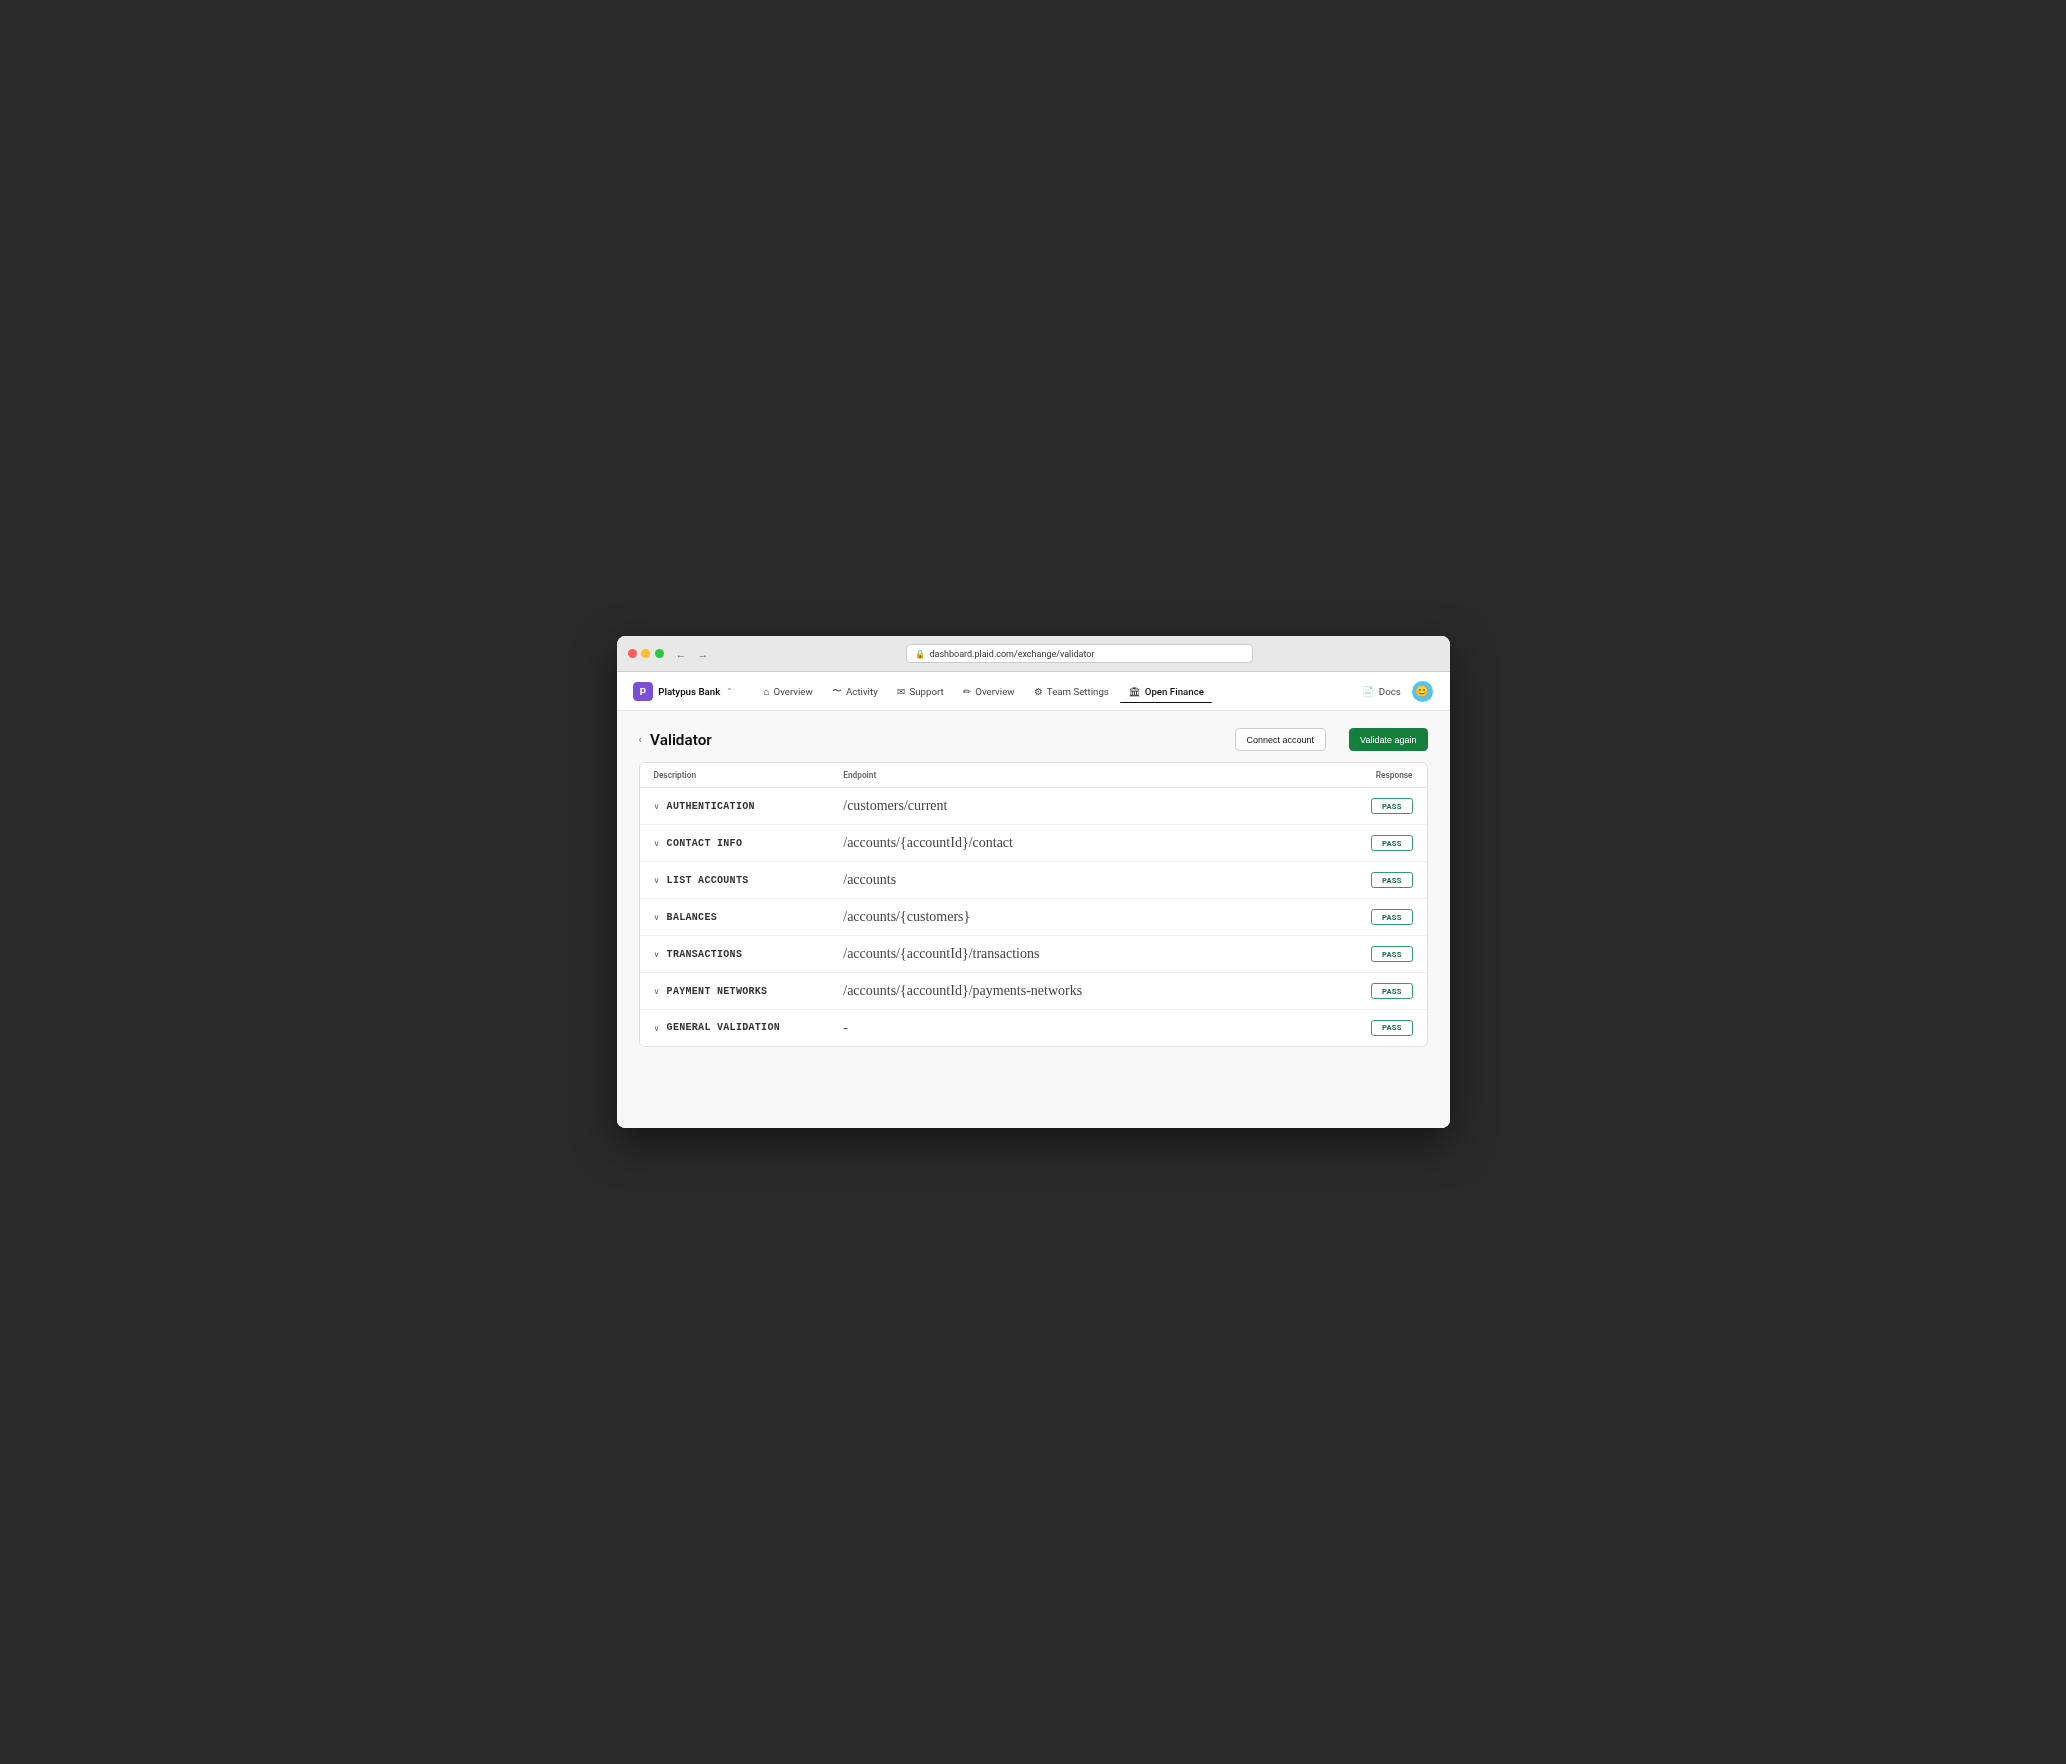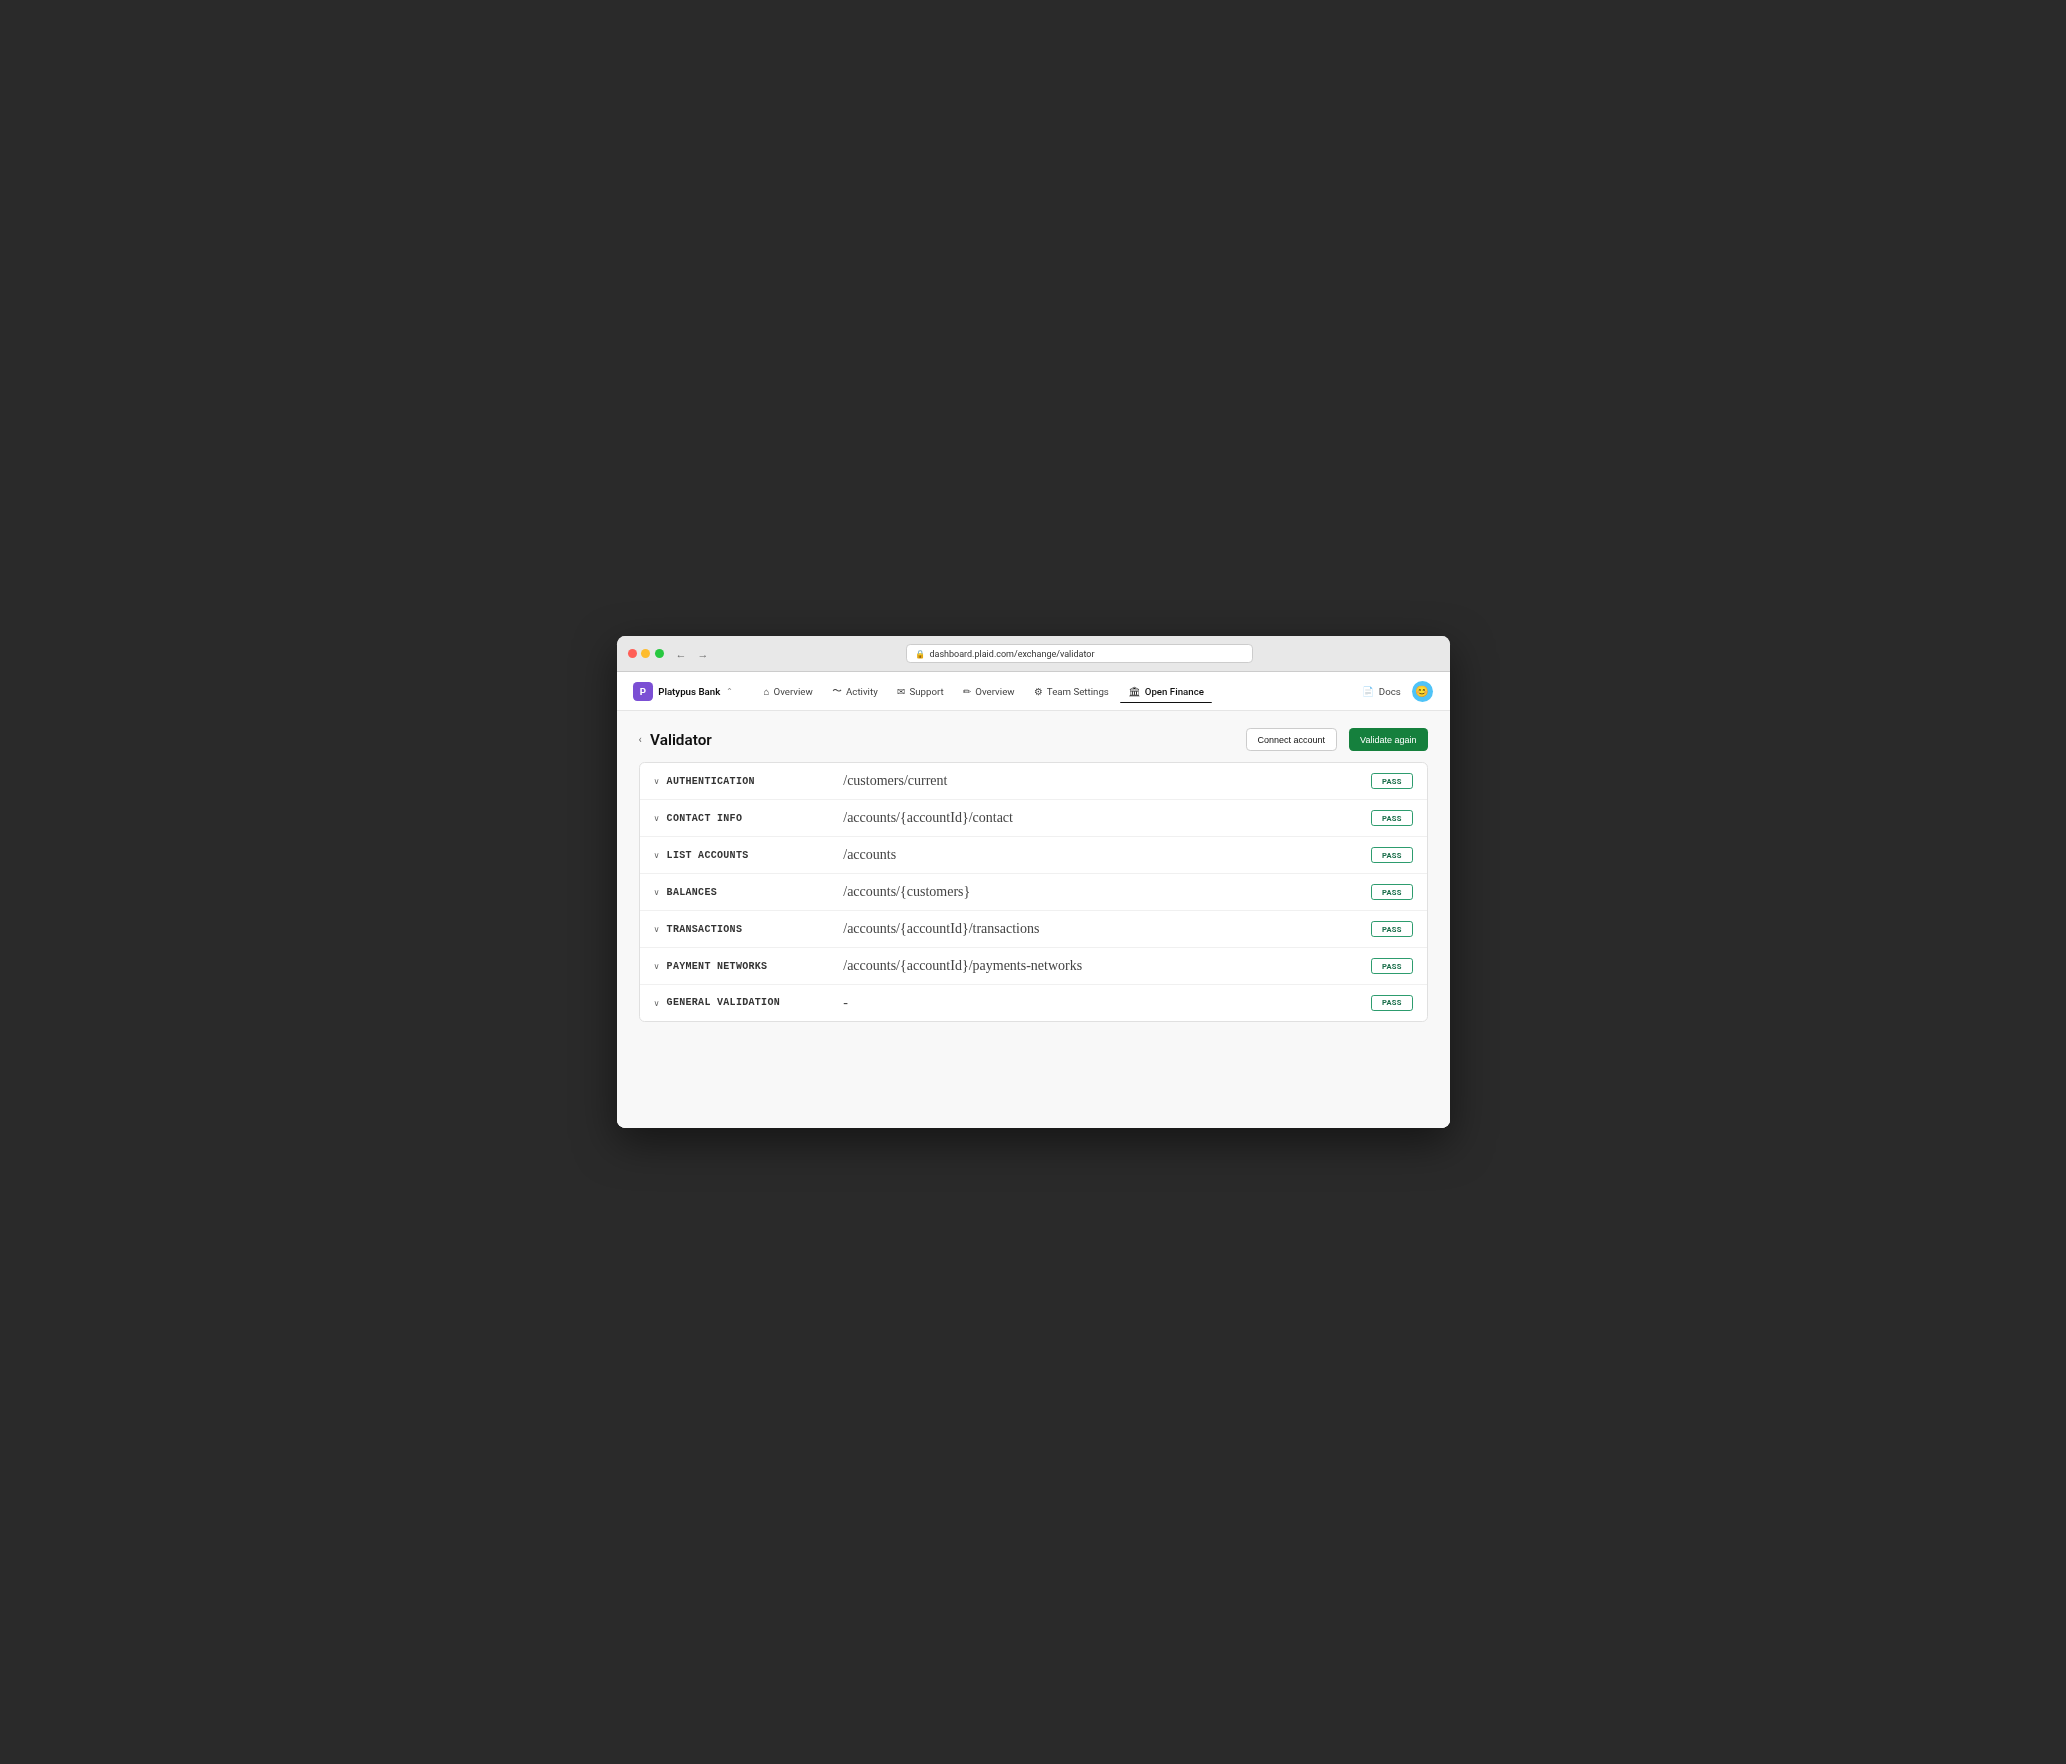--- a/index.html
+++ b/index.html
@@ -263,21 +263,21 @@
     }
 
     .validator-title {
       font-size: 15.3px;
       font-weight: 600;
       color: #111;
     }
 
     .validator-actions {
       display: flex;
-      gap: 12px;
+      gap: 23px;
     }
 
     .btn-outline {
       padding: 5.6px 11px;
       border: 1px solid #ccc;
       background: white;
       border-radius: 4.2px;
       font-size: 9px;
       font-weight: 500;
       color: #111;
@@ -454,20 +454,25 @@
           <a class="back-arrow">‹</a>
           <h1 class="validator-title">Validator</h1>
         </div>
         <div class="validator-actions">
           <button class="btn-outline">Connect account</button>
           <button class="btn-primary">Validate again</button>
         </div>
       </div>
 
       <div class="validator-table">
+        <div class="table-header">
+          <div class="table-header-cell">Description</div>
+          <div class="table-header-cell">Endpoint</div>
+          <div class="table-header-cell right">Response</div>
+        </div>
 
         <div class="table-row">
           <div class="description-cell">
             <span class="chevron-down">∨</span>
             <span class="description-label">AUTHENTICATION</span>
           </div>
           <div class="endpoint-cell">/customers/current</div>
           <div class="response-cell">
             <span class="pass-badge">PASS</span>
           </div>

